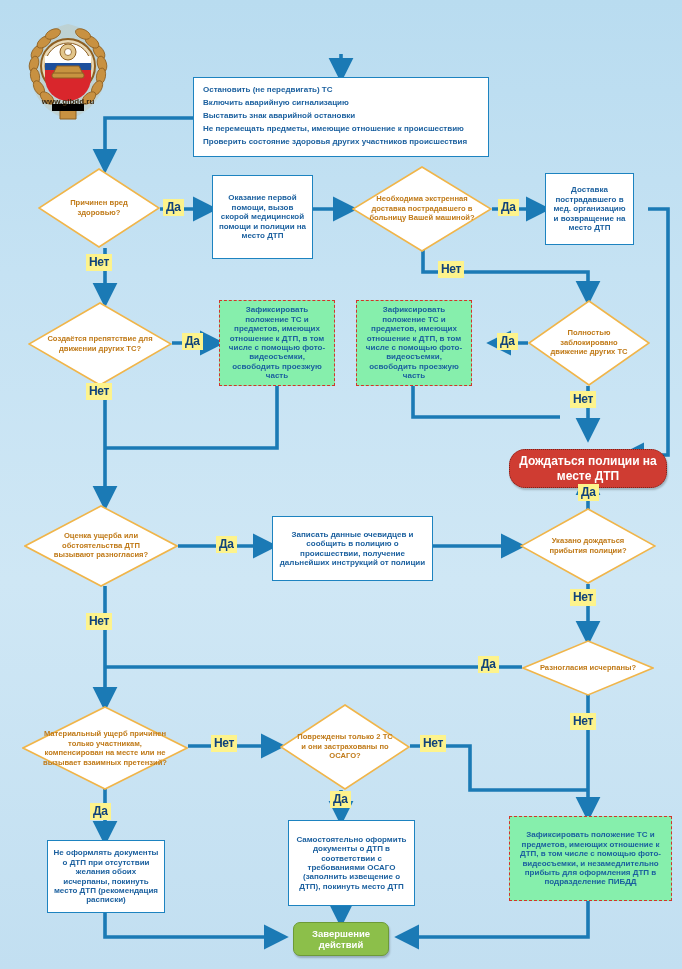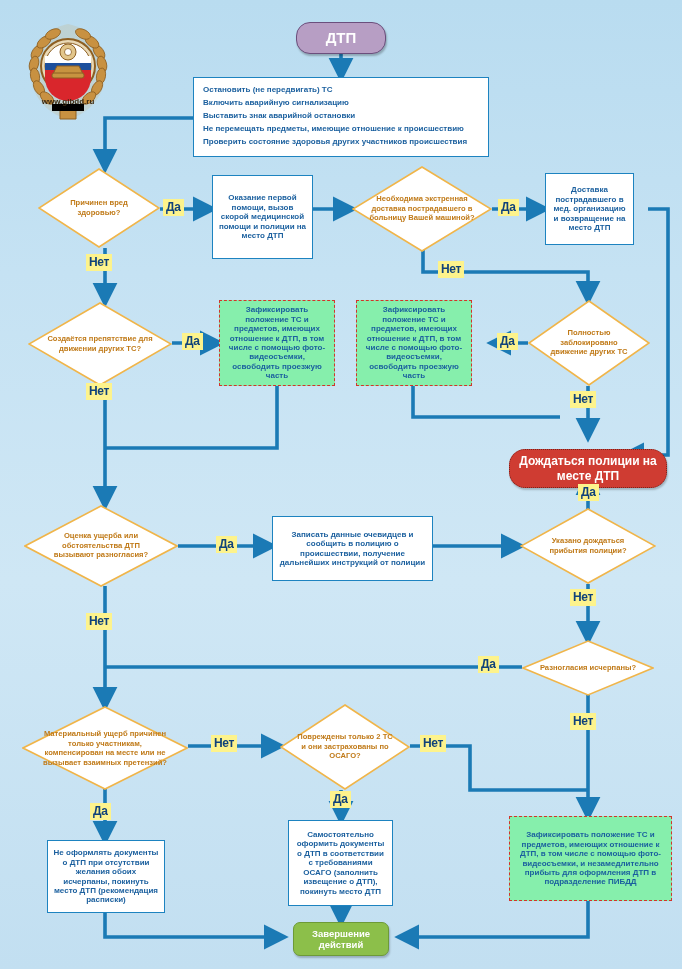--- a/index.html
+++ b/index.html
@@ -182,23 +182,20 @@
       <path d="M341,790 L341,820" marker-end="url(#ah)"></path>
 
       <path d="M105,913 L105,937 L283,937" marker-end="url(#ah)"></path>
 
       <path d="M341,906 L341,922" marker-end="url(#ah)"></path>
 
       <path d="M588,901 L588,937 L400,937" marker-end="url(#ah)"></path>
     </g>
   </svg>
 
-  <div class="node term-start" style="left:296px;top:22px;width:90px;height:32px;">
-    <span>ДТП</span>
-  </div>
 
   <div class="node proc-list" style="left:193px;top:77px;width:296px;height:80px;">
     <span style="white-space:pre-line;">Остановить (не передвигать) ТС
 Включить аварийную сигнализацию
 Выставить знак аварийной остановки
 Не перемещать предметы, имеющие отношение к происшествию
 Проверить состояние здоровья других участников происшествия</span>
   </div>
 
   <div class="dec" style="left:38px;top:168px;width:122px;height:80px;">
@@ -285,21 +282,21 @@
     <svg class="shape" viewBox="0 0 130 86">
       <polygon points="65,1 129,43 65,85 1,43" fill="#ffffff" stroke="#f0b54a" stroke-width="1.6"></polygon>
     </svg>
     <div class="lbl">Повреждены только 2 ТС и они застрахованы по ОСАГО?</div>
   </div>
 
   <div class="node proc" style="left:47px;top:840px;width:118px;height:73px;">
     <span>Не оформлять документы о ДТП при отсутствии желания обоих исчерпаны, покинуть место ДТП (рекомендация расписки)</span>
   </div>
 
-  <div class="node proc" style="left:288px;top:820px;width:105px;height:86px;">
+  <div class="node proc" style="left:288px;top:820px;width:127px;height:86px;">
     <span>Самостоятельно оформить документы о ДТП в соответствии с требованиями ОСАГО (заполнить извещение о ДТП), покинуть место ДТП</span>
   </div>
 
   <div class="node proc-dash" style="left:509px;top:816px;width:163px;height:85px;">
     <span>Зафиксировать положение ТС и предметов, имеющих отношение к ДТП, в том числе с помощью фото-видеосъемки, и незамедлительно прибыть для оформления  ДТП в подразделение ПИБДД</span>
   </div>
 
   <div class="node term-end" style="left:293px;top:922px;width:96px;height:34px;">
     <span>Завершение действий</span>
   </div>

